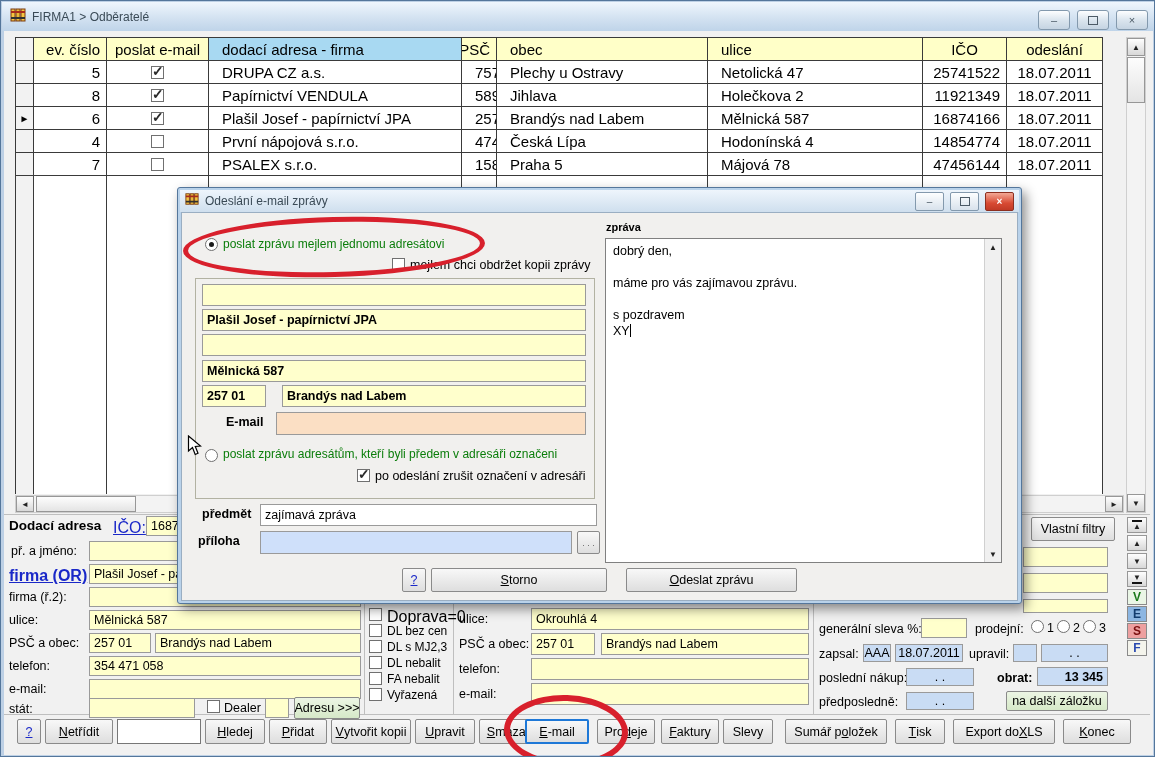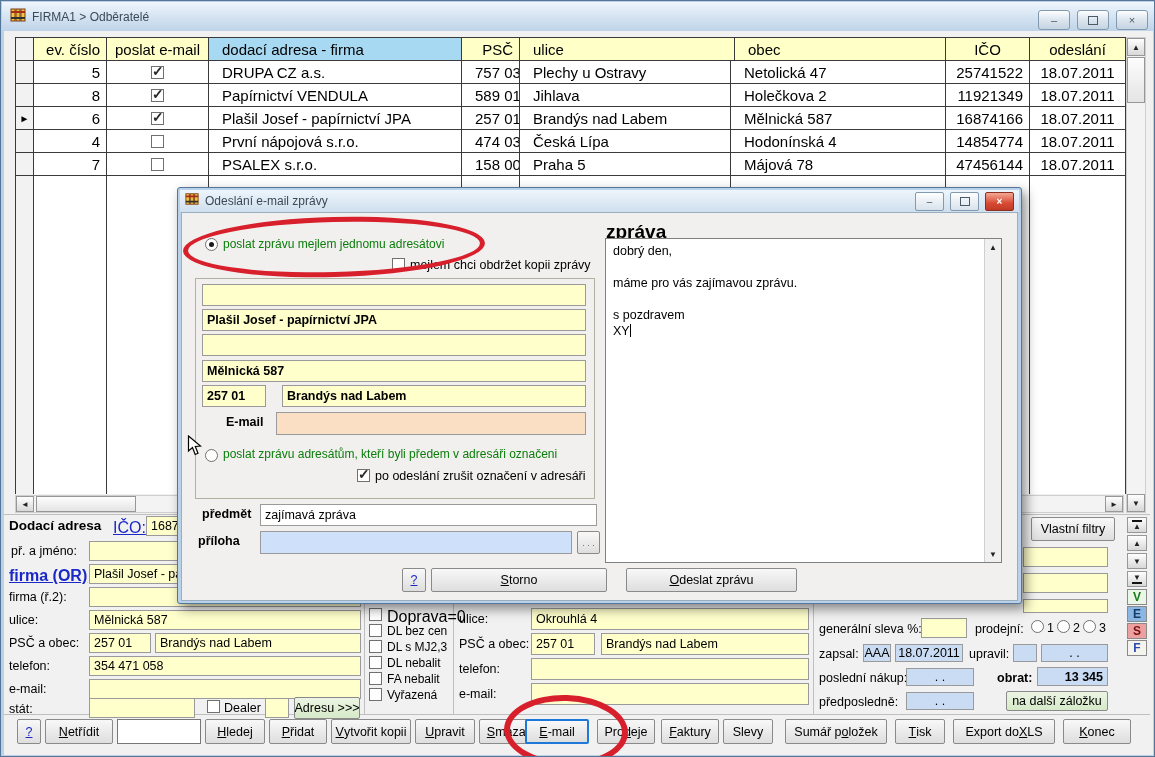--- a/index.html
+++ b/index.html
@@ -12,21 +12,21 @@
   .winbtns{position:absolute;right:6px;top:8px;display:flex;gap:7px;}
   .winbtn{width:30px;height:18px;border:1px solid #8399ad;border-radius:3px;background:linear-gradient(#fdfeff,#dbe5ee 50%,#c5d4e2);display:flex;align-items:center;justify-content:center;color:#4c5a66;font-size:11px;line-height:1;}
   .maxglyph{width:8px;height:7px;border:1px solid #4c5a66;display:inline-block;}
   
   .tbl{position:absolute;left:14px;top:36px;z-index:1;border-top:1px solid #3a3a3a;border-left:1px solid #3a3a3a;background:#fff;}
   .trow{display:flex;height:23px;}
   .td,.th{border-right:1px solid #3a3a3a;border-bottom:1px solid #3a3a3a;box-sizing:border-box;font-size:15px;display:flex;align-items:center;overflow:hidden;white-space:nowrap;background:#fff;}
   .th{background:#ffffc8;}
   .th.hl{background:#a8d9f2;}
   .gut{background:#f2f2f2;justify-content:center;}
-  .w0{width:18px}.w1{width:73px}.w2{width:102px}.w3{width:253px}.w4{width:58px}.w5{width:211px}.w6{width:215px}.w7{width:84px}.w8{width:96px}
+  .w0{width:18px}.w1{width:73px}.w2{width:102px}.w3{width:253px}.w4{width:35px}.w5{width:211px}.w6{width:215px}.w7{width:84px}.w8{width:96px}
   .ar{justify-content:flex-end;padding-right:6px}.al{padding-left:13px}.ac{justify-content:center}
   .fillrow{height:318px}
   .fillrow .td{border-bottom:none;}
   .marker{font-size:10px;color:#000;}
   
   .checkbox{width:13px;height:13px;border:1px solid #707070;background:#fff;display:inline-block;position:relative;box-sizing:border-box;}
   .checkbox.on::after{content:"✓";position:absolute;top:-4px;left:0px;font-size:14px;font-weight:bold;color:#2b2b2b;}
   .radio{width:13px;height:13px;border:1px solid #707070;border-radius:50%;background:#fff;display:inline-block;position:relative;box-sizing:border-box;}
   .radio.on::after{content:"";position:absolute;left:3px;top:3px;width:5px;height:5px;border-radius:50%;background:#1a1a1a;}
   .abs{position:absolute;}
@@ -97,22 +97,22 @@
     </span>
   </div>
 
   <div class="tbl">
     <div class="trow">
       <div class="th w0 gut"></div>
       <div class="th w1 ar">ev. číslo</div>
       <div class="th w2 ac">poslat e-mail</div>
       <div class="th w3 al hl">dodací adresa - firma</div>
       <div class="th w4 ar">PSČ</div>
+      <div class="th w5 al">obec</div>
       <div class="th w6 al">ulice</div>
-      <div class="th w5 al">obec</div>
       <div class="th w7 ac">IČO</div>
       <div class="th w8 ac">odeslání</div>
     </div>
 
     <div class="trow">
       <div class="td w0 gut"></div>
       <div class="td w1 ar">5</div>
       <div class="td w2 ac">
           <span class="checkbox on"></span>
         </div>
@@ -401,21 +401,21 @@
       <div class="lbl b" style="left:16px;top:321px;">příloha</div>
       <div class="fld lblue" style="left:78px;top:318px;width:312px;height:23px;"></div>
       <div class="btn" style="left:395px;top:318px;width:23px;height:23px;font-size:9px;color:#666;">. . .</div>
 
       <div class="btn helpc" style="left:220px;top:355px;width:24px;height:24px;">
           <u>?</u>
         </div>
       <div class="btn" style="left:249px;top:355px;width:176px;height:24px;"><u>S</u>torno</div>
       <div class="btn" style="left:444px;top:355px;width:171px;height:24px;"><u>O</u>deslat zprávu</div>
 
-      <div class="lbl b" style="left:424px;top:8px;font-size:19px;">zpráva</div>
+      <div class="lbl b" style="left:424px;top:8px;font-size:11px;">zpráva</div>
       <div class="msgbox">
         <div class="msgtext"><span>dobrý den,
 
 máme pro vás zajímavou zprávu.
 
 s pozdravem
 XY</span><span class="caret"></span></div>
         <div class="msgrail">
           <div class="sbtn" style="left:0;top:0;width:16px;height:16px;border:none;background:#f0f0f0;">
               <span>▲</span>

